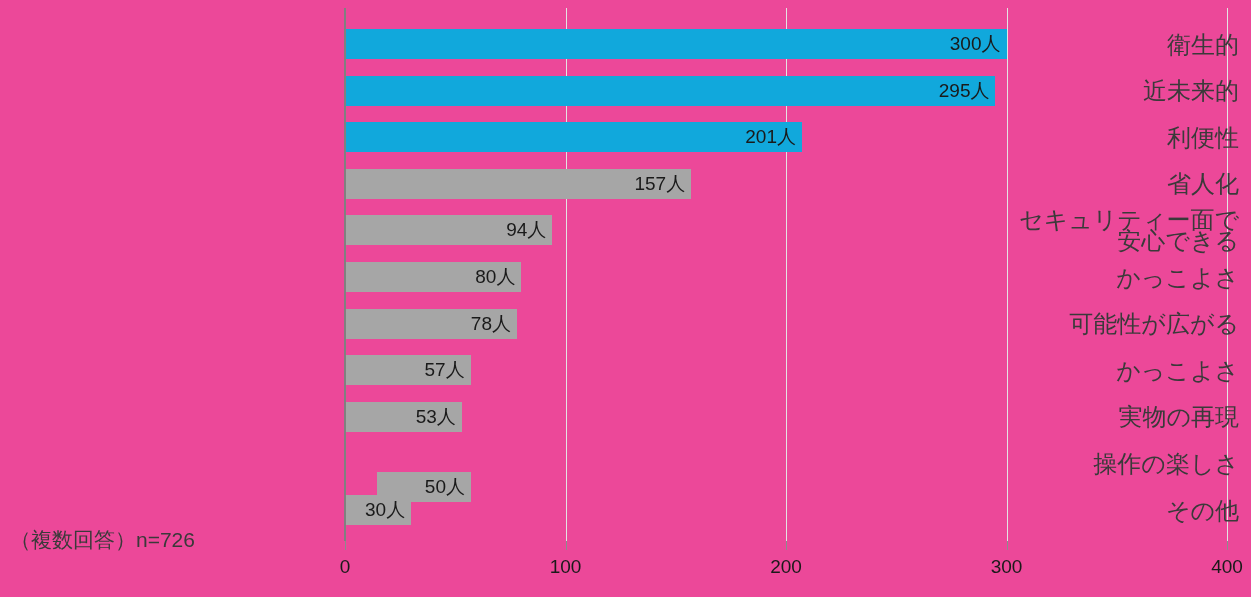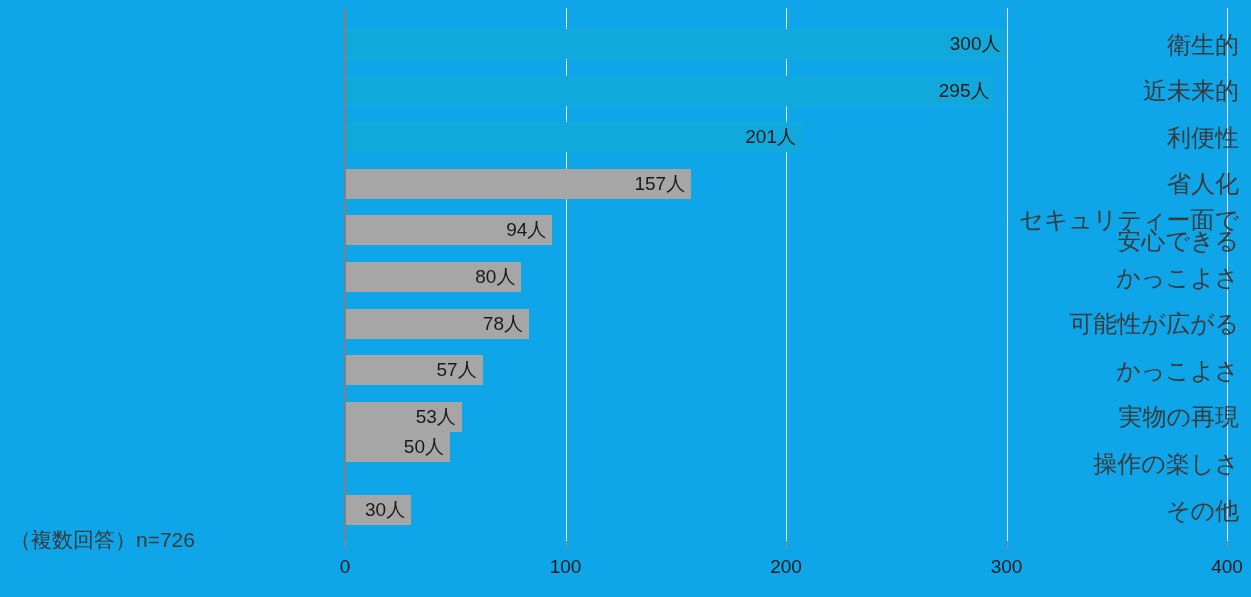--- a/index.html
+++ b/index.html
@@ -8,21 +8,21 @@
     background: #ffffff;
   }
   body {
     font-family: "Liberation Sans", "DejaVu Sans", sans-serif;
     -webkit-font-smoothing: antialiased;
   }
   #chart-root {
     position: relative;
     width: 1251px;
     height: 597px;
-    background: #0ea5e9;
+    background: #ec4899;
     overflow: hidden;
   }
 
   
   #plot-area {
     position: absolute;
     left: 345px;
     top: 8px;
     width: 882px;
     height: 533px;
@@ -143,33 +143,33 @@
           <span class="bar-value">157人</span>
         </div>
         <div class="bar-row" style="top: 207.4px; width: 207.27px;">
           <div class="bar gray" style="width: 100%;"></div>
           <span class="bar-value">94人</span>
         </div>
         <div class="bar-row" style="top: 254px; width: 176.4px;">
           <div class="bar gray" style="width: 100%;"></div>
           <span class="bar-value">80人</span>
         </div>
-        <div class="bar-row" style="top: 300.6px; width: 171.99px; padding-left: 12px;">
+        <div class="bar-row" style="top: 300.6px; width: 171.99px;">
           <div class="bar gray" style="width: 100%;"></div>
           <span class="bar-value">78人</span>
         </div>
-        <div class="bar-row" style="top: 347.2px; width: 125.685px; padding-left: 12px;">
+        <div class="bar-row" style="top: 347.2px; width: 125.685px;">
           <div class="bar gray" style="width: 100%;"></div>
           <span class="bar-value">57人</span>
         </div>
         <div class="bar-row" style="top: 393.8px; width: 116.865px; border-radius: 6px;">
           <div class="bar gray" style="width: 100%;"></div>
           <span class="bar-value">53人</span>
         </div>
-        <div class="bar-row" style="top: 424px; width: 105px;">
+        <div class="bar-row" style="top: 464px; width: 94px; margin-left: 32px;">
           <div class="bar gray" style="width: 100%;"></div>
           <span class="bar-value">50人</span>
         </div>
         <div class="bar-row" style="top: 487px; width: 66.15px;">
           <div class="bar gray" style="width: 100%;"></div>
           <span class="bar-value">30人</span>
         </div>
       </div>
   </div>
 

